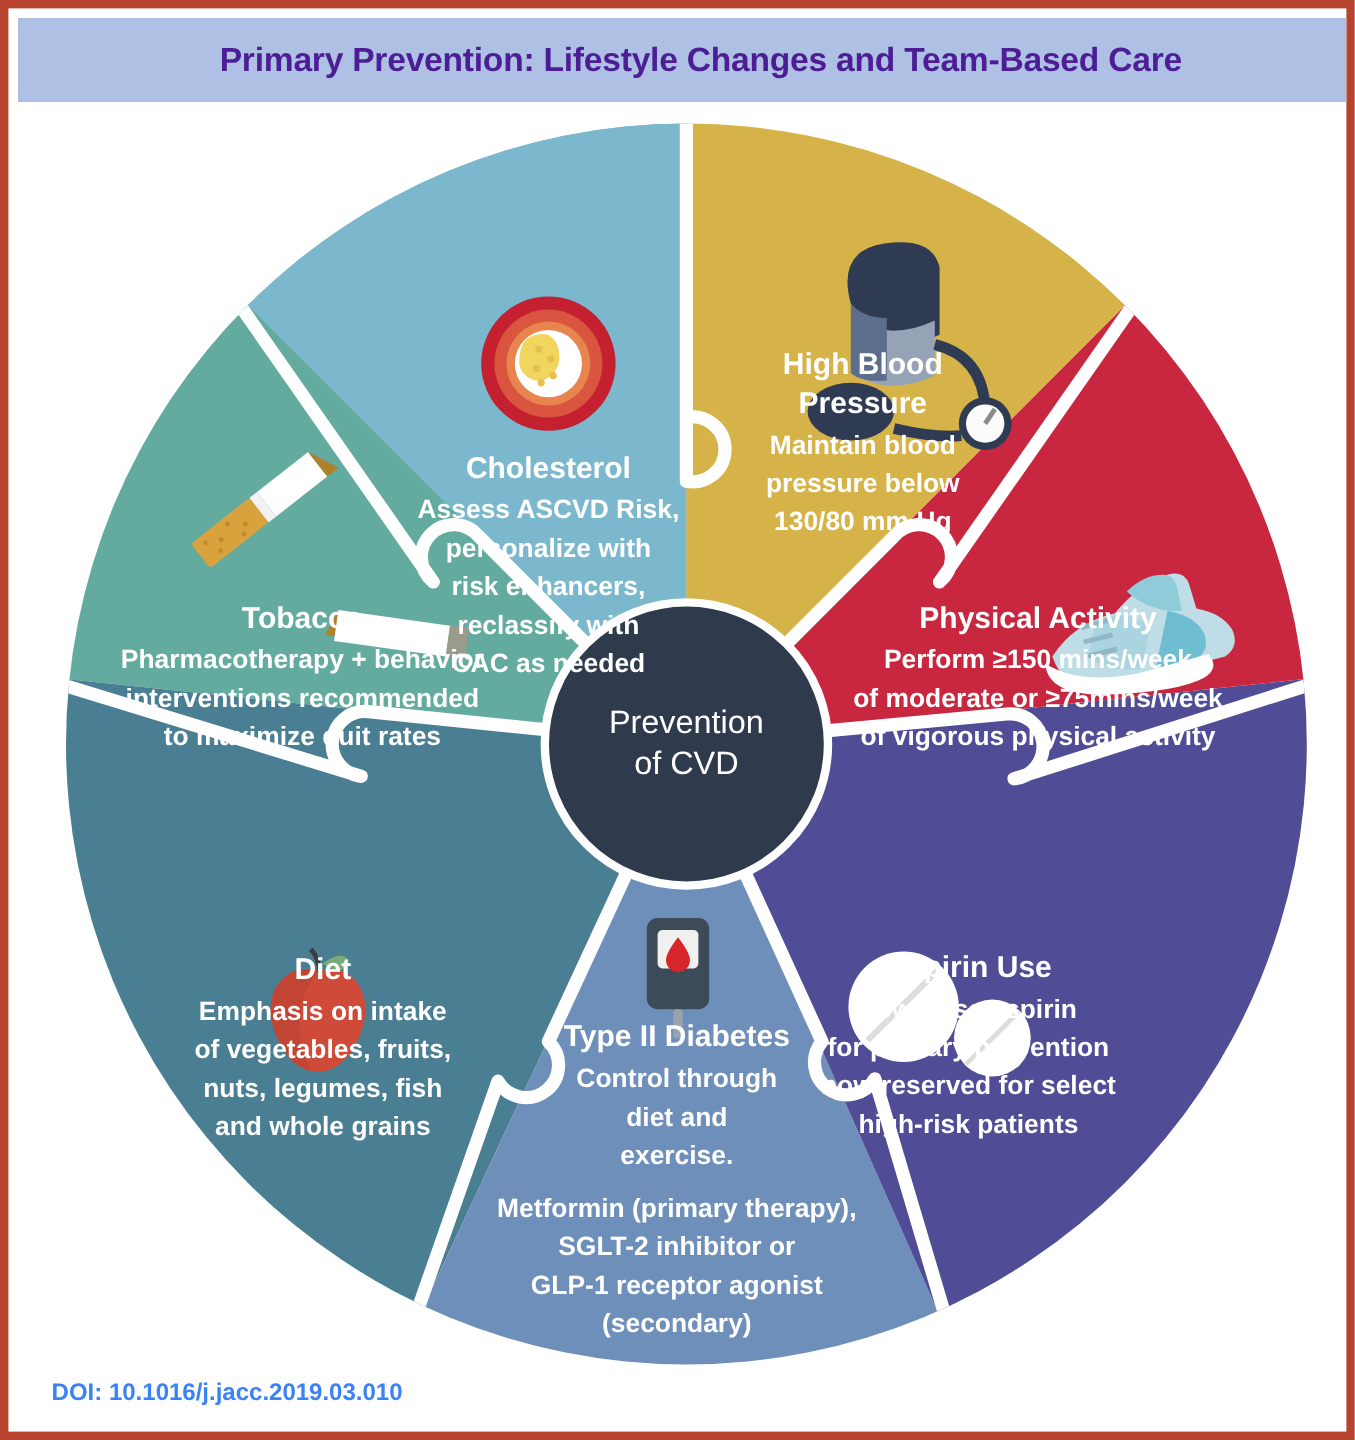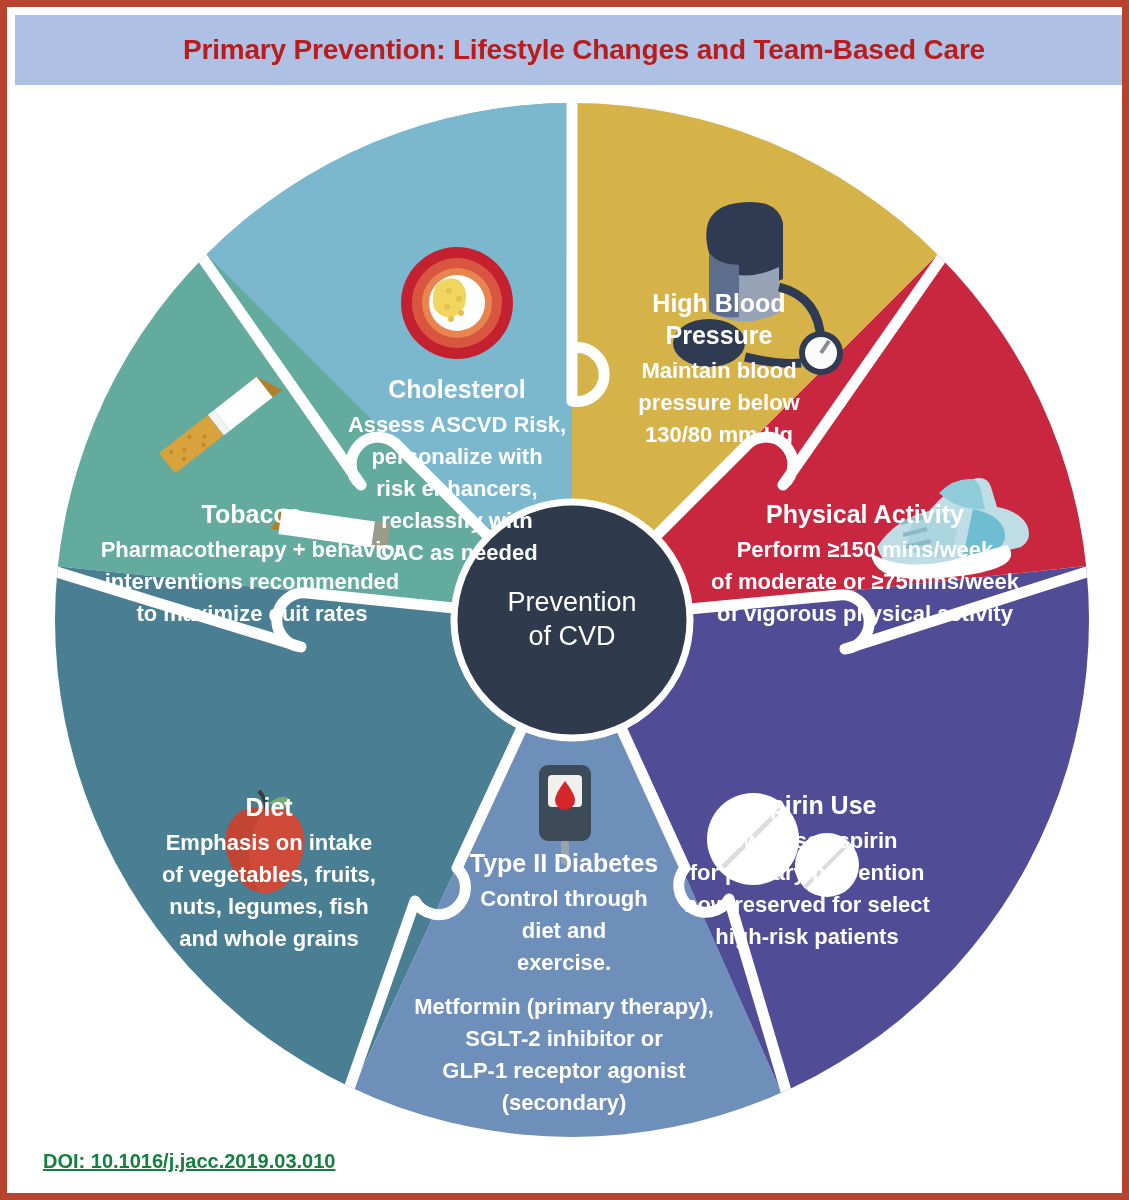--- a/index.html
+++ b/index.html
@@ -36,32 +36,31 @@
     fill:#ffffff;font-weight:bold;
     font-family:"Liberation Sans", sans-serif;
     text-anchor:middle;
   }
   .hub-text{
     fill:#ffffff;font-family:"Liberation Sans", sans-serif;
     text-anchor:middle;font-weight:normal;
   }
   #footer{
     position:absolute;left:36px;bottom:20px;
-    font-size:20px;color:#15803d;font-weight:bold;
-    font-family:"Liberation Sans", sans-serif;
-    text-decoration:underline;
+    font-size:20px;color:#3b82f6;font-weight:bold;
+    font-family:"Liberation Sans", sans-serif;
   }
 </style>
 </head>
 <body>
 
 <div id="page" style="border-color: rgb(184, 68, 47);">
 
   <div id="header" style="background: rgb(174, 192, 228);">
-    <div id="header-title" style="color: #b91c1c; margin-left: 31px;">Primary Prevention: Lifestyle Changes and Team-Based Care</div>
+    <div id="header-title" style="color: #4c1d95; margin-left: 31px;">Primary Prevention: Lifestyle Changes and Team-Based Care</div>
   </div>
 
   <div id="wheel-wrap">
     <svg id="wheel" width="1115" height="1060" viewBox="0 0 1115 1060">
       <defs>
         <clipPath id="clipWheel">
             <circle cx="565" cy="527" r="517"></circle>
           </clipPath>
       </defs>
 

